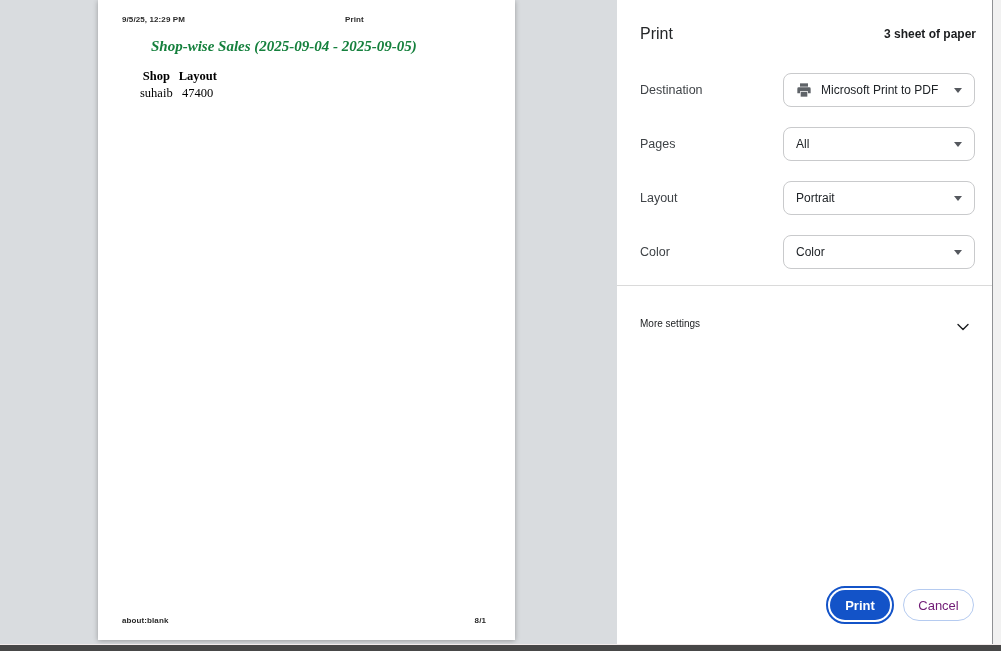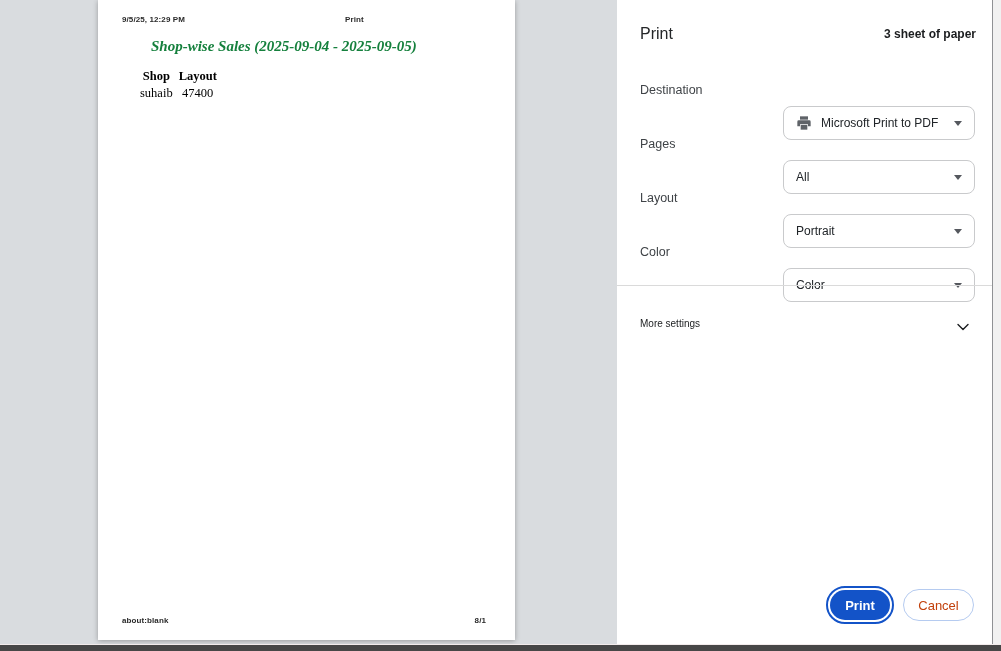--- a/index.html
+++ b/index.html
@@ -24,39 +24,39 @@
 
   
   .panel { position:absolute; left:617px; top:0; width:375px; height:644px; background:#ffffff; }
   .panel-title { position:absolute; left:23px; top:25px; font-size:16px; color:#252729; }
   .sheet-count { position:absolute; right:16px; top:27px; font-size:12px; font-weight:bold; color:#1b1d1f; }
 
   .field-label { position:absolute; left:23px; width:130px; height:34px; line-height:34px;
                  font-size:12.5px; color:#3f4347; }
   .combo { position:absolute; left:166px; width:192px; height:34px; background:#fff;
            border:1px solid #c9cacc; border-radius:8px; display:flex; align-items:center;
-           padding:0 12px; cursor:pointer;margin-top:33px; }
+           padding:0 12px; cursor:pointer; }
   .combo-value { font-size:12px; color:#202428; flex:1 1 auto; white-space:nowrap; overflow:hidden; }
   .caret { width:0; height:0; border-left:4px solid transparent; border-right:4px solid transparent;
            border-top:5px solid #55585e; flex:0 0 auto; margin-left:6px; }
   .printer-ic { flex:0 0 auto; margin-right:9px; display:flex; }
 
   .divider { position:absolute; left:0; top:285px; width:375px; height:1px; background:#dadada; }
 
   .more-row { position:absolute; left:0; top:308px; width:375px; height:32px; cursor:pointer; }
   .more-label { position:absolute; left:23px; top:0; height:32px; line-height:32px; font-size:10px; color:#1b1d1f; }
   .chev { position:absolute; right:22px; top:10px; }
 
   .print-ring { position:absolute; left:209px; top:586px; width:68px; height:38px;
                 border:2px solid #1353c8; border-radius:20px; padding:2px; background:#fff; cursor:pointer; }
   .print-btn { width:60px; height:30px; border:none; border-radius:15px; background:#1353c8;
                color:#fff; font-family:"Liberation Sans",sans-serif; font-size:13px; font-weight:bold;
                display:flex; align-items:center; justify-content:center; cursor:pointer; }
   .cancel-btn { position:absolute; left:286px; top:589px; width:71px; height:32px; background:#fff;
-                border:1px solid #b5cbf0; border-radius:16px; color:#c2410c; font-size:13px;
+                border:1px solid #b5cbf0; border-radius:16px; color:#701a75; font-size:13px;
                 font-family:"Liberation Sans",sans-serif; display:flex; align-items:center;
                 justify-content:center; cursor:pointer; }
 
   
   .window-edge { position:absolute; left:992px; top:0; width:9px; height:644px;
                  background:#f1f1f1; border-left:1px solid #8f9194; }
   .bottom-bar { position:absolute; left:0; top:644px; width:1001px; height:7px; background:#474747;
                 border-top:1px solid #f3ecec; }
 </style>
 </head>

